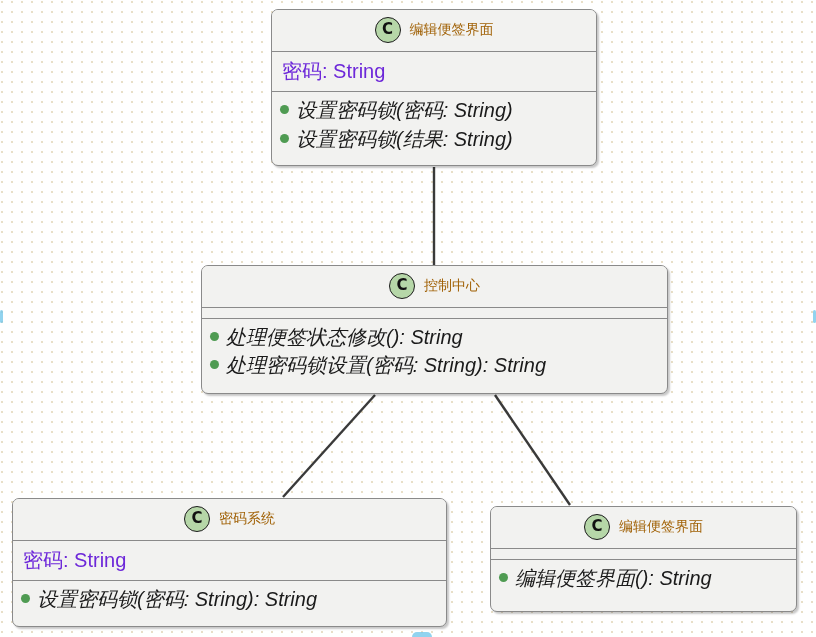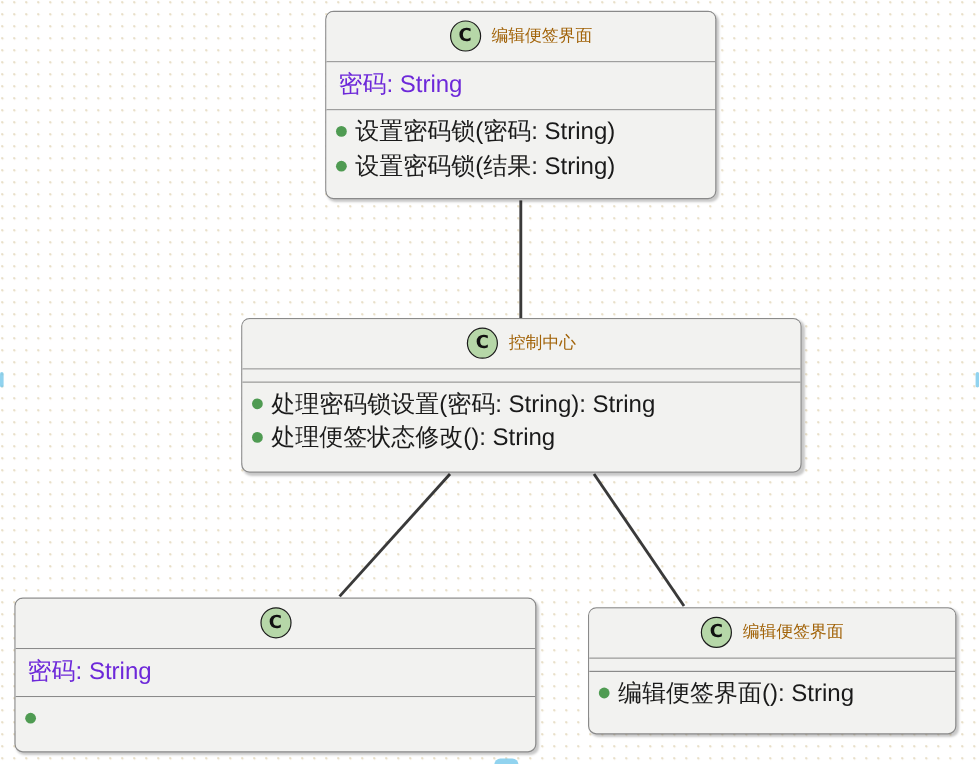--- a/index.html
+++ b/index.html
@@ -113,21 +113,21 @@
 
   .op-bullet {
     width: 9px;
     height: 9px;
     flex: 0 0 9px;
     border-radius: 50%;
     background: #4f9b52;
     margin-top: 9px;
   }
 
-  .op-text { display: block; }
+  .op-text { display: block; font-style: italic; }
 
   
   .handle {
     position: absolute;
     background: #6cc4ea;
     opacity: 0.75;
     border-radius: 3px;
   }
   .handle-left  { left: 0px;   top: 310px; width: 3px;  height: 13px; }
   .handle-right { right: 0px;  top: 310px; width: 3px;  height: 13px; }
@@ -170,41 +170,43 @@
     <div class="cls-header">
       <span class="cls-stereo">C</span>
       <span class="cls-name">控制中心</span>
     </div>
     <div class="cls-sep"></div>
     <div class="cls-attrs empty"></div>
     <div class="cls-sep"></div>
     <div class="cls-ops">
       <div class="op-row">
         <span class="op-bullet"></span>
+        <span class="op-text">处理便签状态修改(): String</span>
+      </div>
+      <div class="op-row">
+        <span class="op-bullet"></span>
         <span class="op-text">处理密码锁设置(密码: String): String</span>
       </div>
-      <div class="op-row">
-        <span class="op-bullet"></span>
-        <span class="op-text">处理便签状态修改(): String</span>
-      </div>
     </div>
   </div>
 
   <div class="uml-class" style="left:12px; top:498px; width:435px; height:129px;">
     <div class="cls-header">
       <span class="cls-stereo">C</span>
+      <span class="cls-name">密码系统</span>
     </div>
     <div class="cls-sep"></div>
     <div class="cls-attrs">
       <div class="attr-row">密码: String</div>
     </div>
     <div class="cls-sep"></div>
     <div class="cls-ops">
       <div class="op-row">
         <span class="op-bullet"></span>
+        <span class="op-text">设置密码锁(密码: String): String</span>
       </div>
     </div>
   </div>
 
   <div class="uml-class" style="left:490px; top:506px; width:307px; height:106px;">
     <div class="cls-header">
       <span class="cls-stereo">C</span>
       <span class="cls-name">编辑便签界面</span>
     </div>
     <div class="cls-sep"></div>

